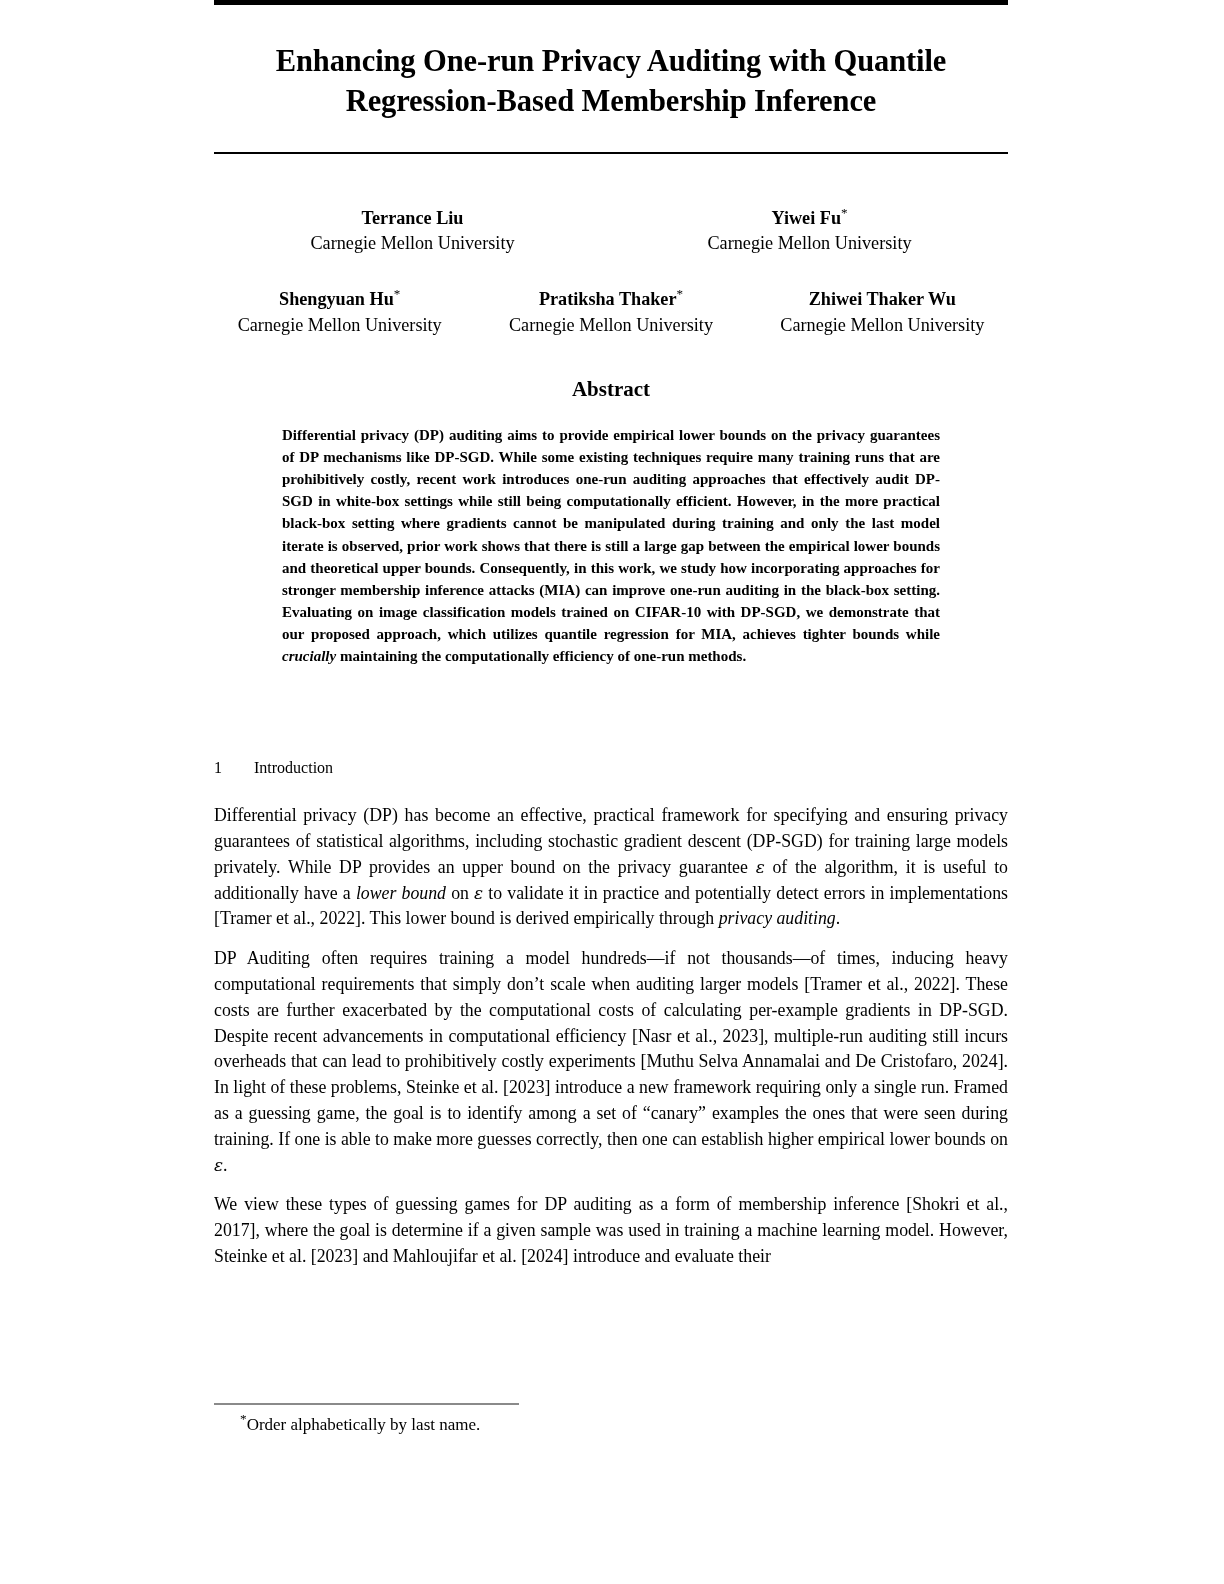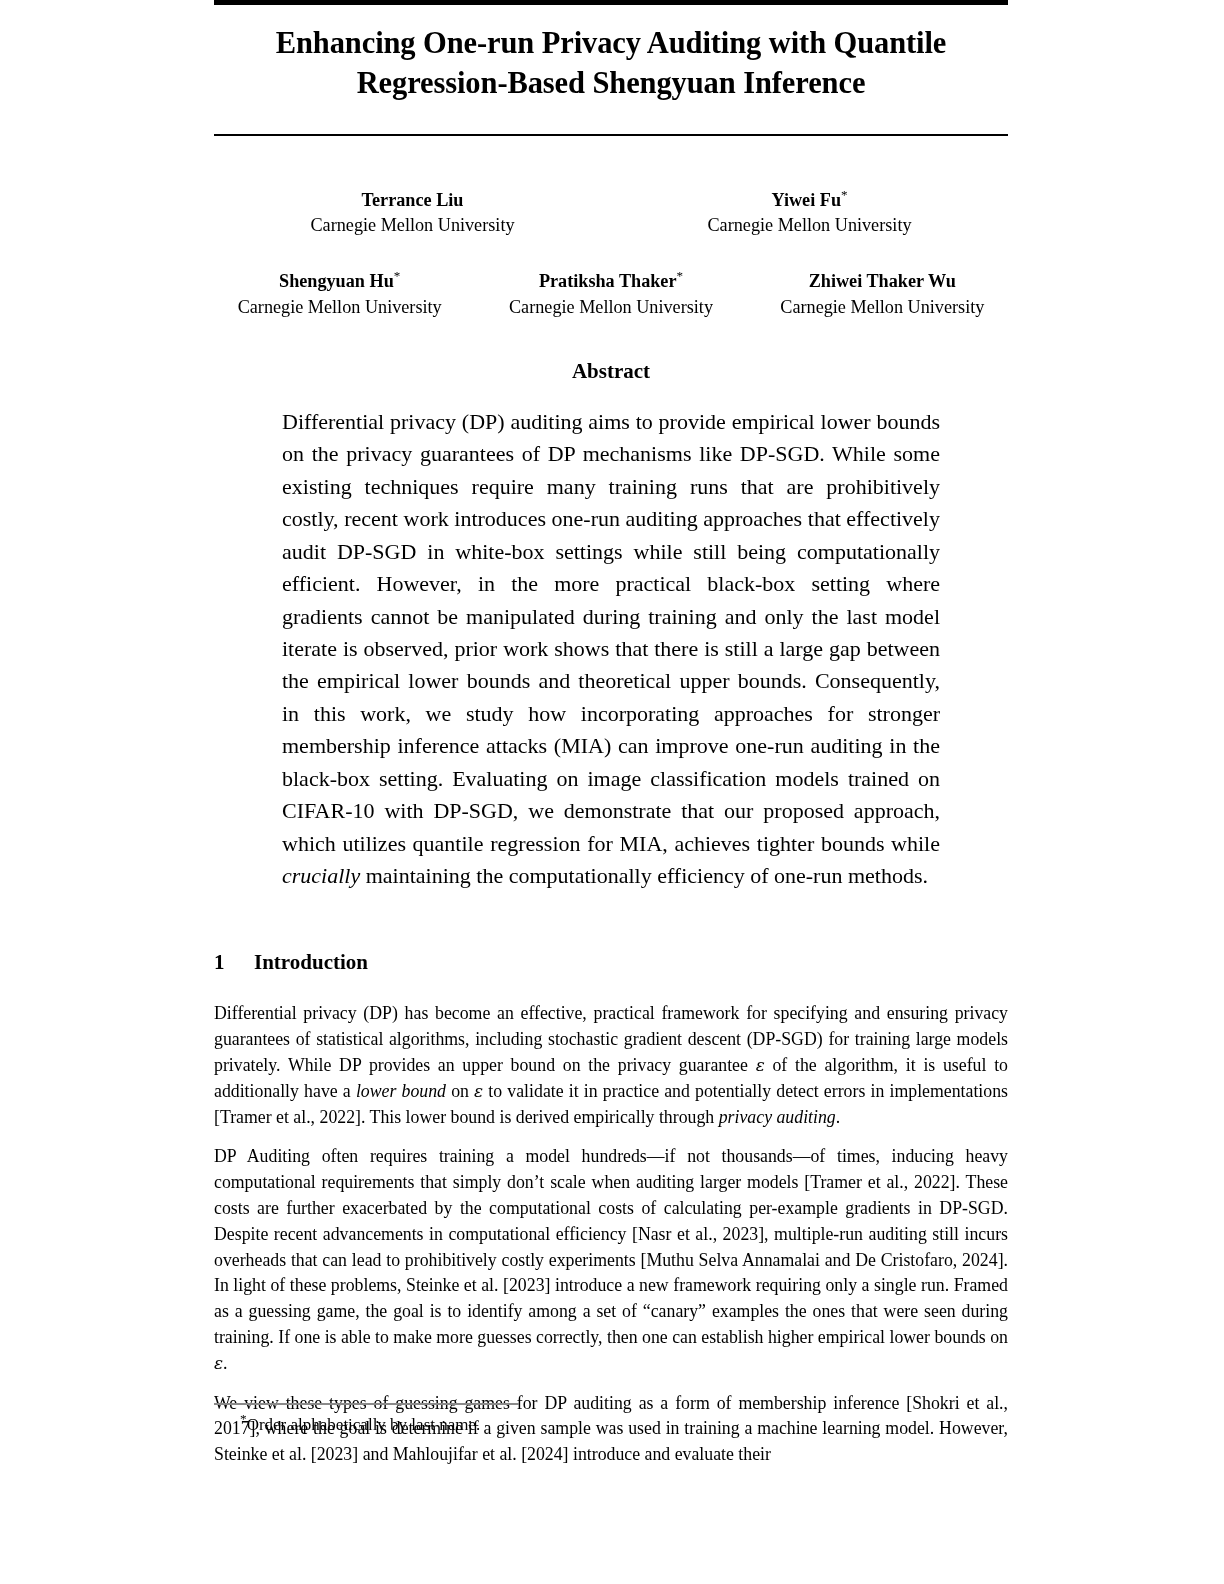--- a/index.html
+++ b/index.html
@@ -41,21 +41,21 @@
     margin: 0;
   }
 
   
   .title {
     font-size: 30.5px;
     font-weight: bold;
     text-align: center;
     line-height: 1.32;
     letter-spacing: -0.1px;
-    padding: 18px 40px 30px 40px;
+    padding: 36px 40px 30px 40px;
     margin: 0;
   }
 
   
   .authors {
     margin-top: 52px;
   }
   .author-row {
     display: flex;
     width: 100%;
@@ -86,32 +86,33 @@
   
   .abstract-head {
     text-align: center;
     font-size: 21px;
     font-weight: bold;
     margin-top: 38px;
     margin-bottom: 22px;
   }
   .abstract-body {
     margin: 16px 68px 0 68px;
-    font-size: 22px;
+    font-size: 15px;
     line-height: 1.475;
     text-align: justify;
     text-justify: inter-word;
     hyphens: none;
+    font-weight: bold;
   }
 
   
   .section-head {
-    font-size: 21px;
-    font-weight: bold;
-    margin-top: 58px;
+    font-size: 16px;
+    font-weight: normal;
+    margin-top: 92px;
     margin-bottom: 26px;
   }
   .section-num {
     display: inline-block;
     min-width: 40px;
   }
 
   
   .body-par {
     font-size: 17.8px;
@@ -152,21 +153,21 @@
 </head>
 <body>
 
 <div class="page">
   <div class="content">
 
     <div class="rule-thick"></div>
 
     <h1 class="title">
       <span>Enhancing One-run Privacy Auditing with Quantile</span><br>
-      <span>Regression-Based Shengyuan Inference</span>
+      <span>Regression-Based Membership Inference</span>
     </h1>
 
     <div class="rule-thin"></div>
 
     <div class="authors">
 
       <div class="author-row">
         <div class="author">
           <span class="author-name"><span>Terrance Liu</span></span>
           <span class="author-affil">Carnegie Mellon University</span>

